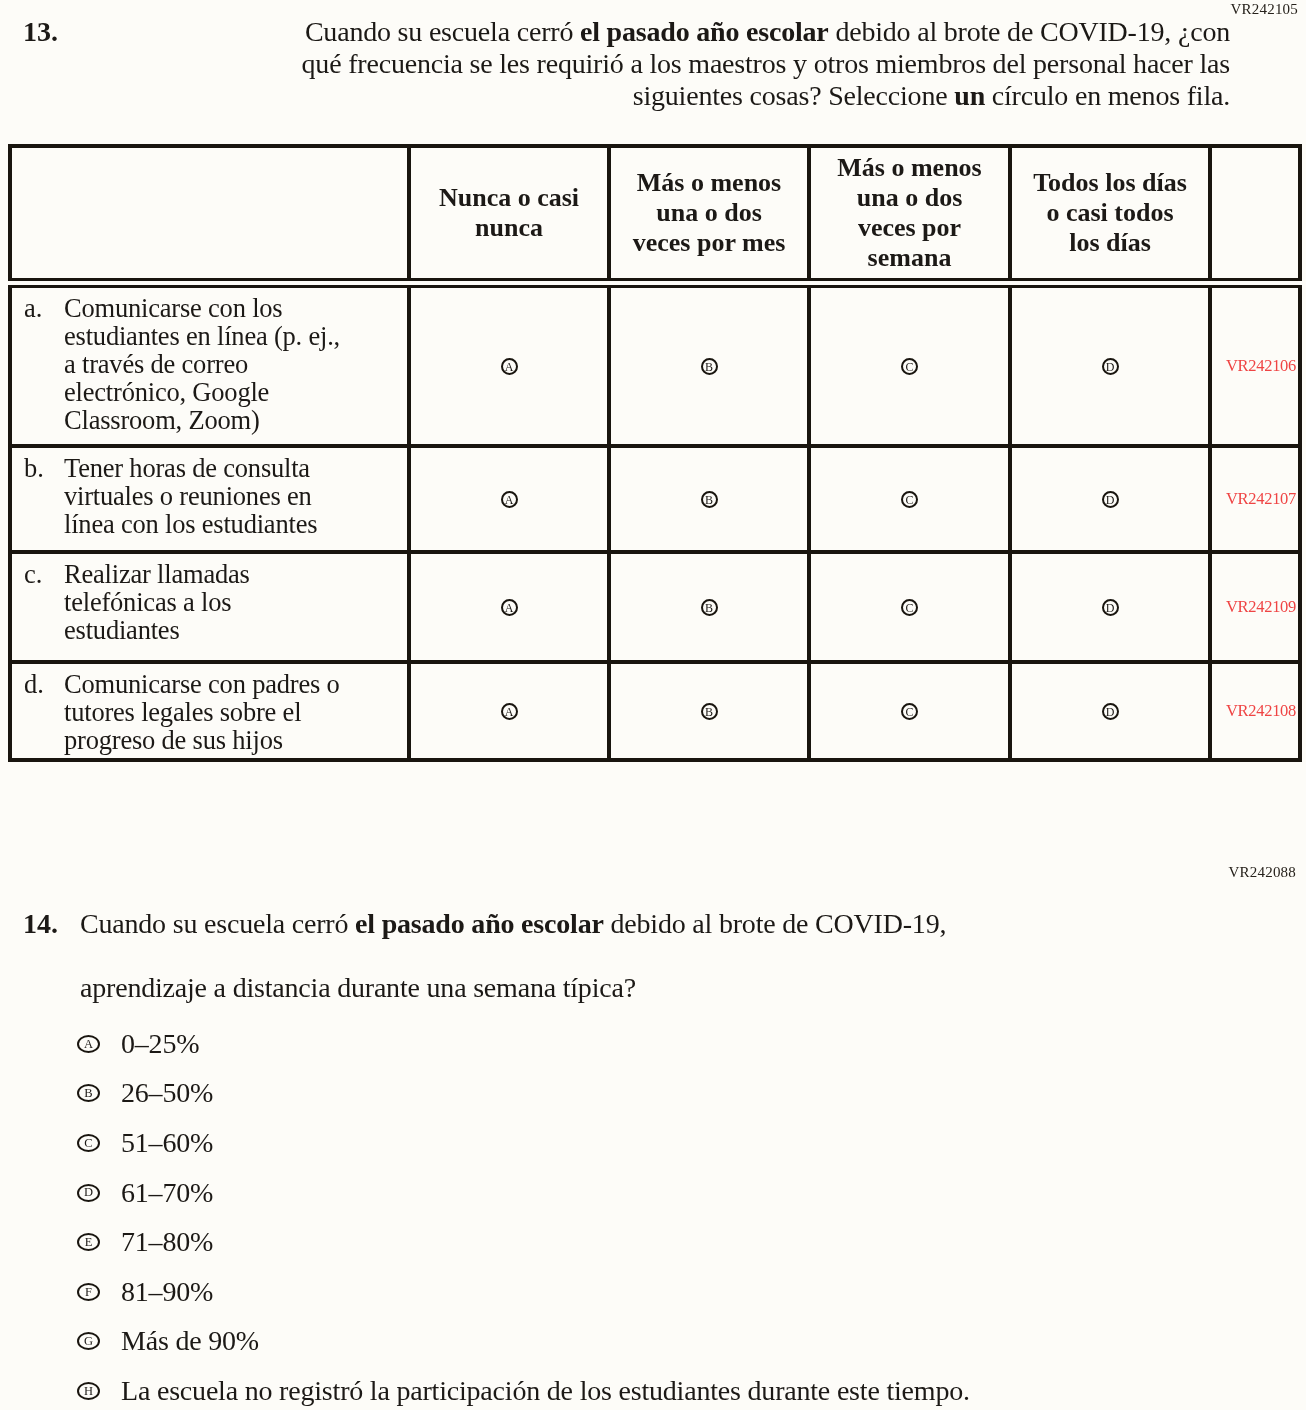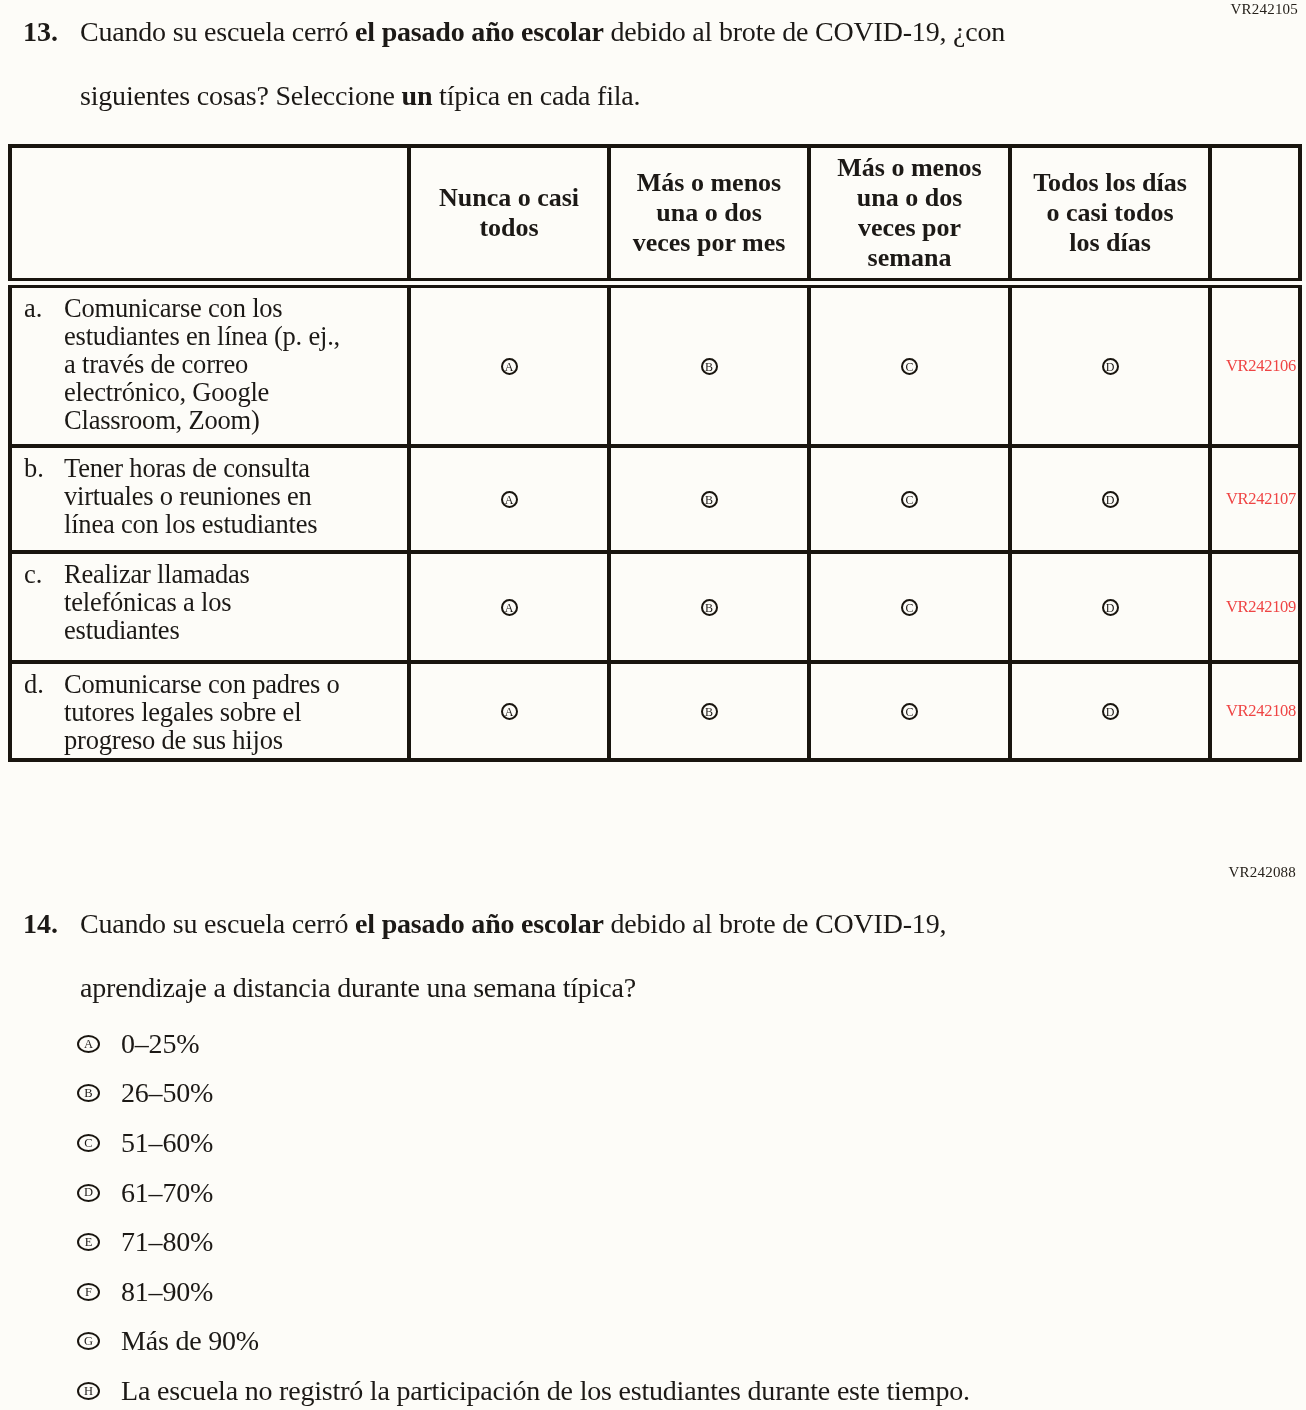--- a/index.html
+++ b/index.html
@@ -12,21 +12,21 @@
     overflow:hidden;
   }
 
   
   .code { position:absolute; font-size:15px; letter-spacing:.2px; color:#26211b; }
   #code-top { top:1px; right:8px; }
   #code-mid { top:864px; right:10px; }
 
   
   .question { position:absolute; left:0; width:1230px; }
-  #q13 { top:16px; }
+  #q13 { top:16px;text-align:right; }
   #q14 { top:908px; }
   .qnum {
     position:absolute; left:23px; top:0;
     font-weight:700; font-size:28px; line-height:32px;
   }
   .qtext {
     margin-left:80px;
     font-size:28px; line-height:32px; letter-spacing:-.2px;
   }
   .qtext b { font-weight:700; }
@@ -85,37 +85,37 @@
 </style>
 </head>
 <body>
 
 <div id="page">
 
   <div class="code" id="code-top">VR242105</div>
 
   <section class="question" id="q13">
     <span class="qnum">13.</span>
-    <div class="qtext"><span>Cuando su escuela cerró </span><b>el pasado año escolar</b><span> debido al brote de COVID-19, ¿con</span><br><br><span>siguientes cosas? Seleccione </span><b>un</b><span> típica en cada fila.</span></div>
+    <div class="qtext"><span>Cuando su escuela cerró </span><b>el pasado año escolar</b><span> debido al brote de COVID-19, ¿con</span><br><span>qué frecuencia se les requirió a los maestros y otros miembros del personal hacer las</span><br><span>siguientes cosas? Seleccione </span><b>un</b><span> círculo en menos fila.</span></div>
   </section>
 
   <table id="q13-table">
     <colgroup>
       <col style="width:399px">
         <col style="width:200px">
         <col style="width:200px">
       <col style="width:201px">
         <col style="width:200px">
         <col style="width:90px">
     </colgroup>
     <thead>
       <tr>
         <th></th>
         <th>Nunca o casi
-todos</th>
+nunca</th>
         <th>Más o menos
 una o dos
 veces por mes</th>
         <th>Más o menos
 una o dos
 veces por
 semana</th>
         <th>Todos los días
 o casi todos
 los días</th>

